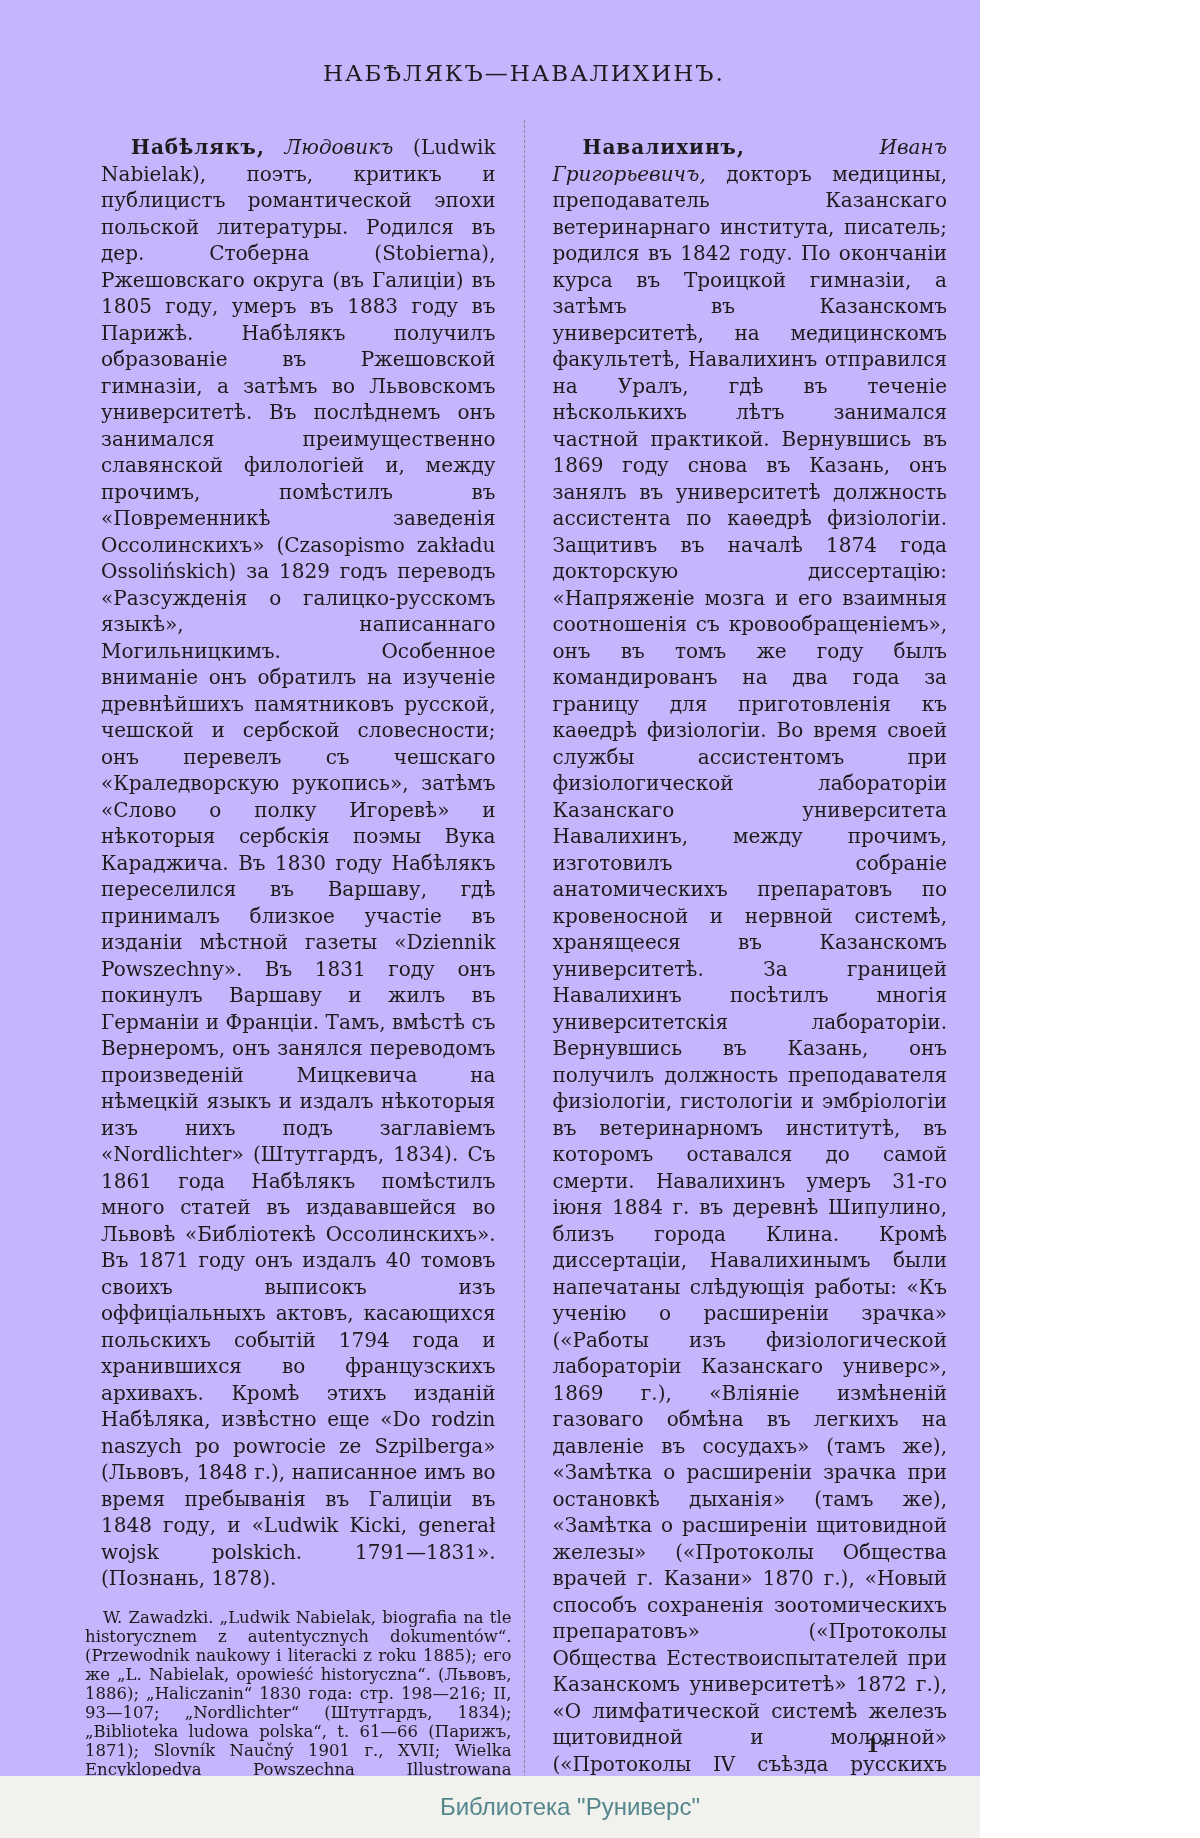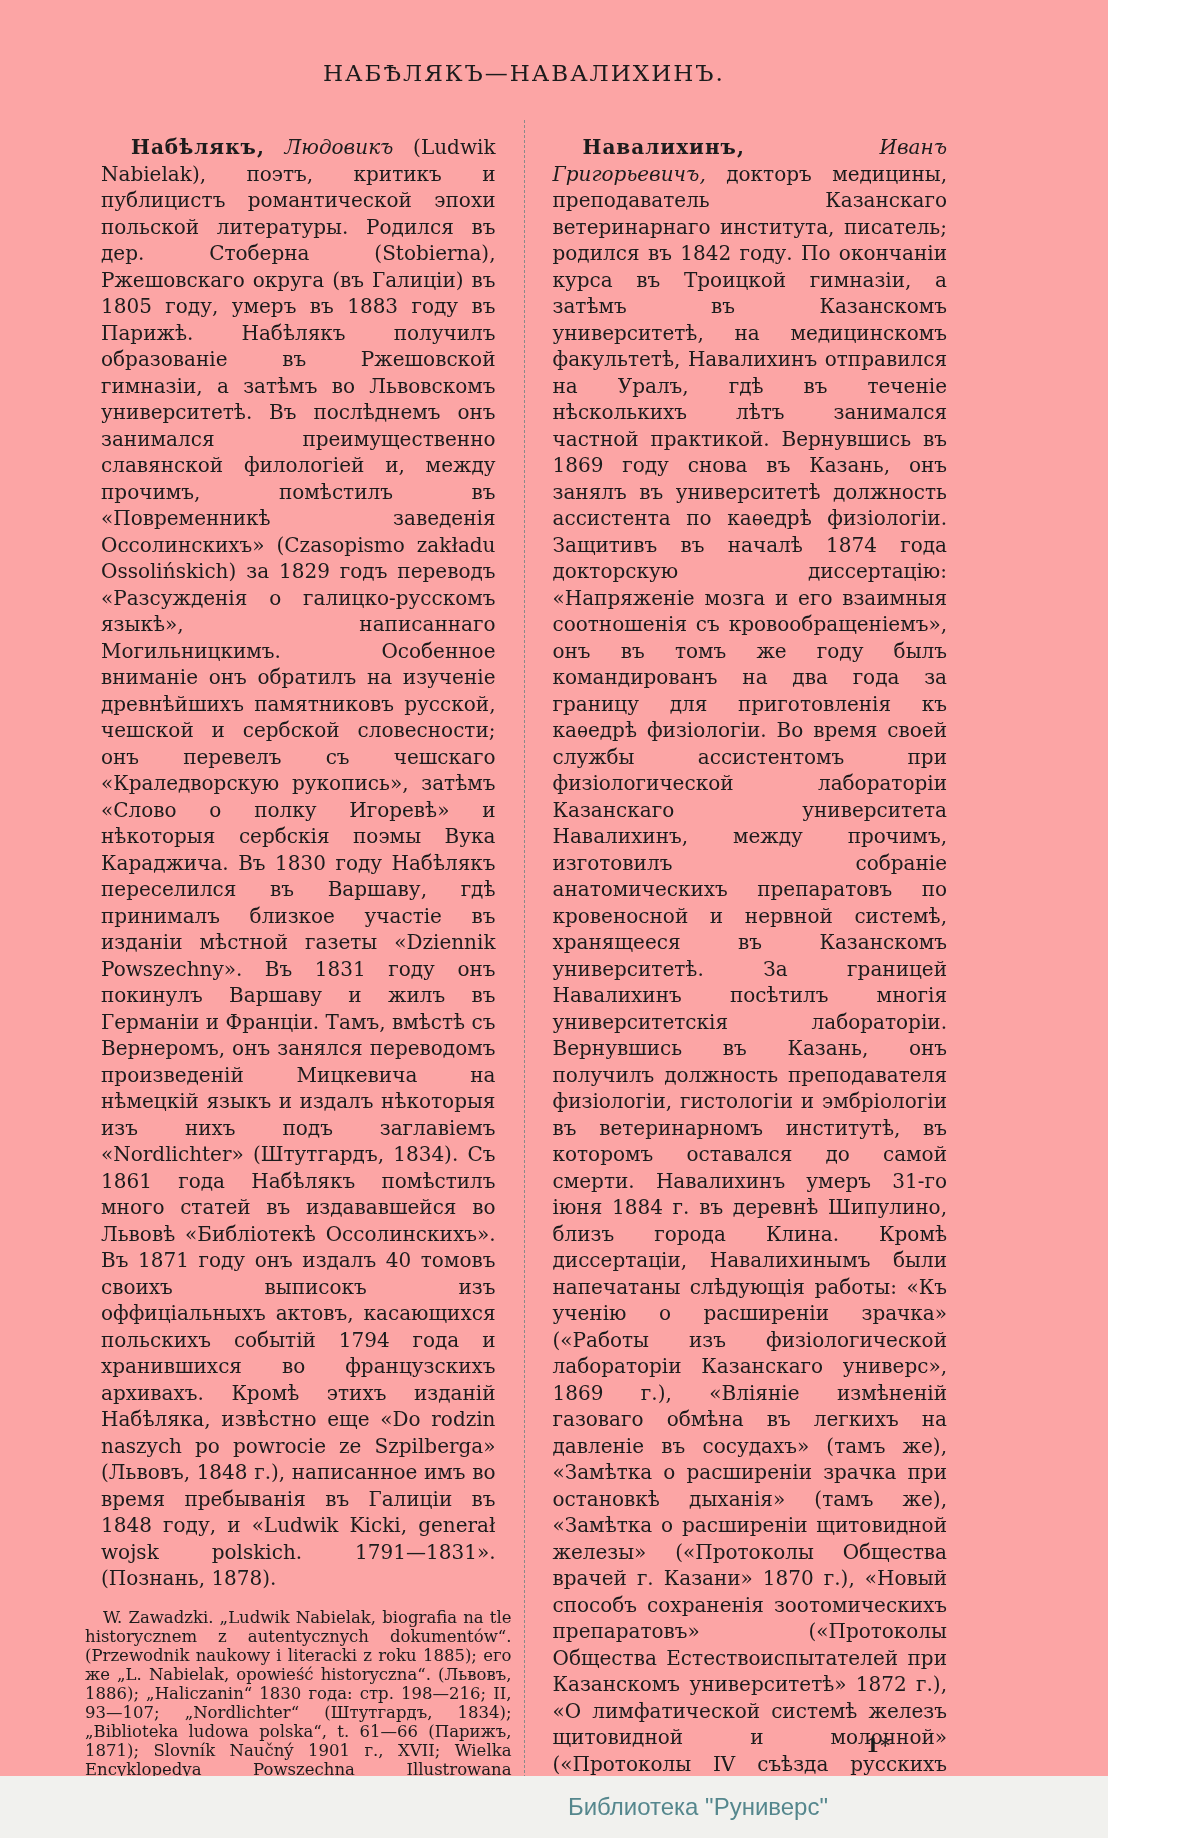--- a/index.html
+++ b/index.html
@@ -2,23 +2,23 @@
 <html lang="ru"><head>
 <meta charset="utf-8">
 <style>
   html, body {
     margin: 0;
     padding: 0;
     background: #ffffff;
   }
   .page {
     position: relative;
-    width: 1108px;
+    width: 980px;
     height: 1838px;
-    background: #fca5a5;
+    background: #c4b5fd;
     font-family: "DejaVu Serif", serif;
     color: #1c1c1c;
     overflow: hidden;
     text-decoration: underline;
   }
   .running-head {
     position: absolute;
     top: 60px;
     left: 85px;
     width: 878px;

